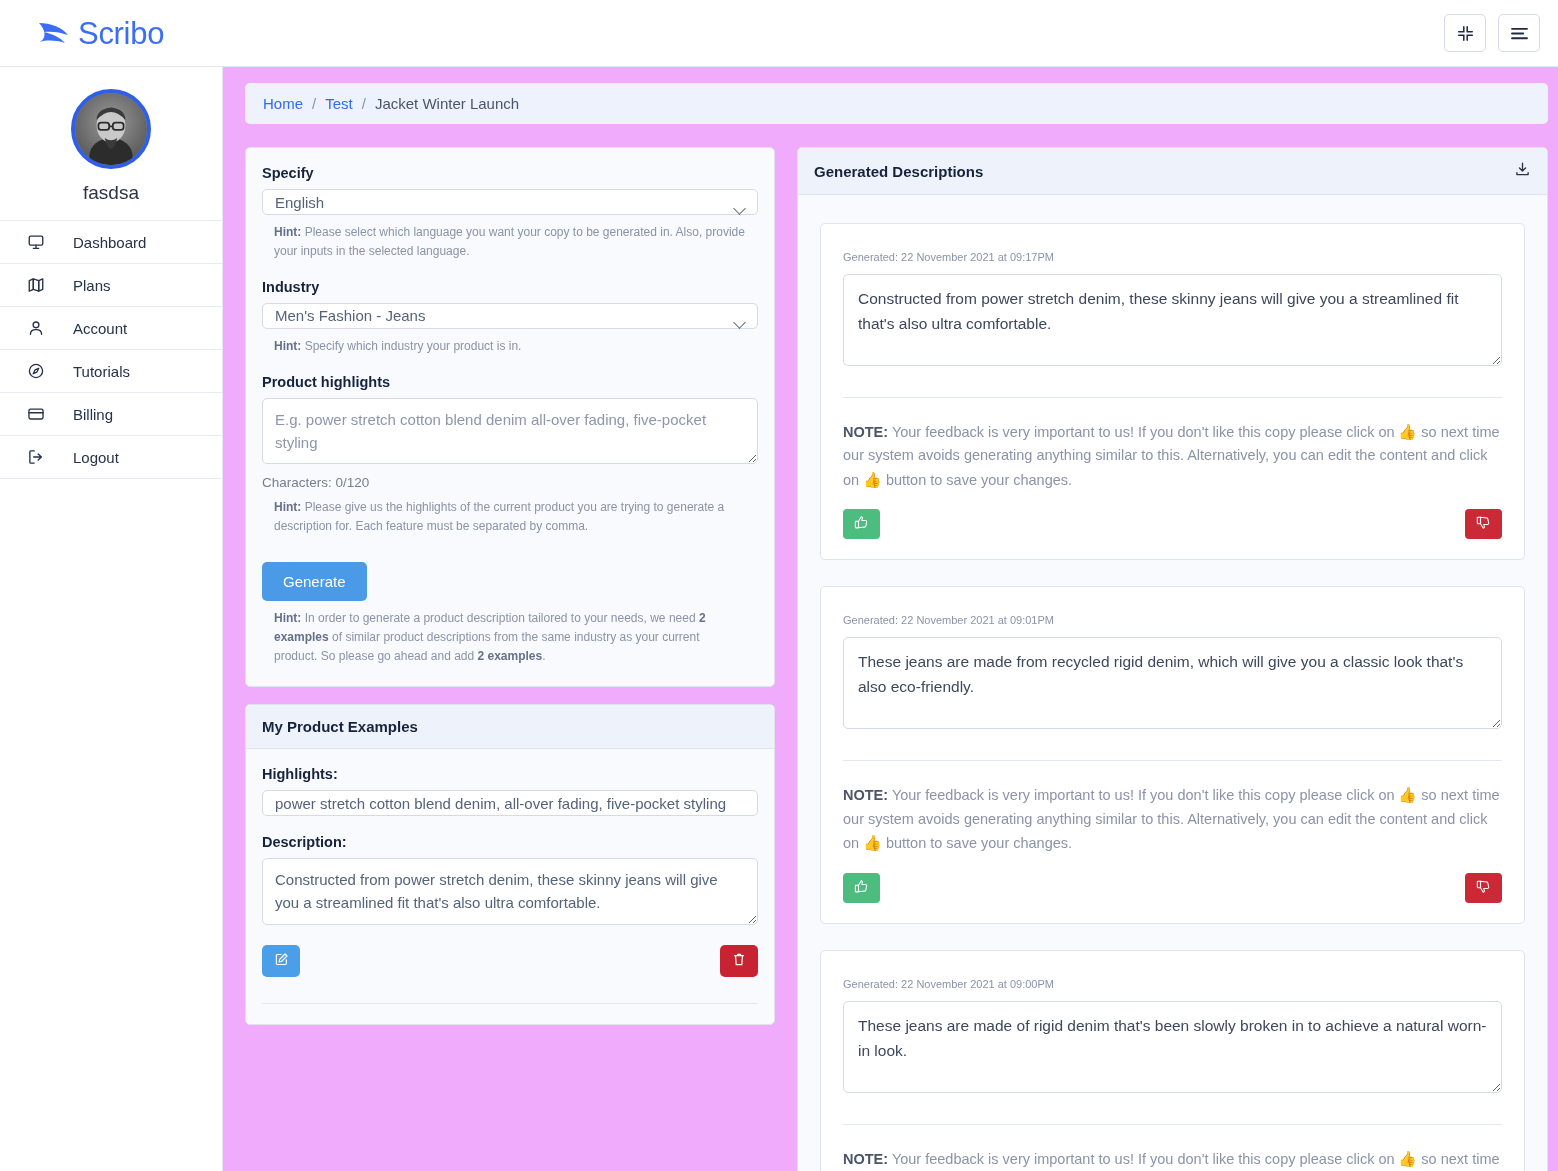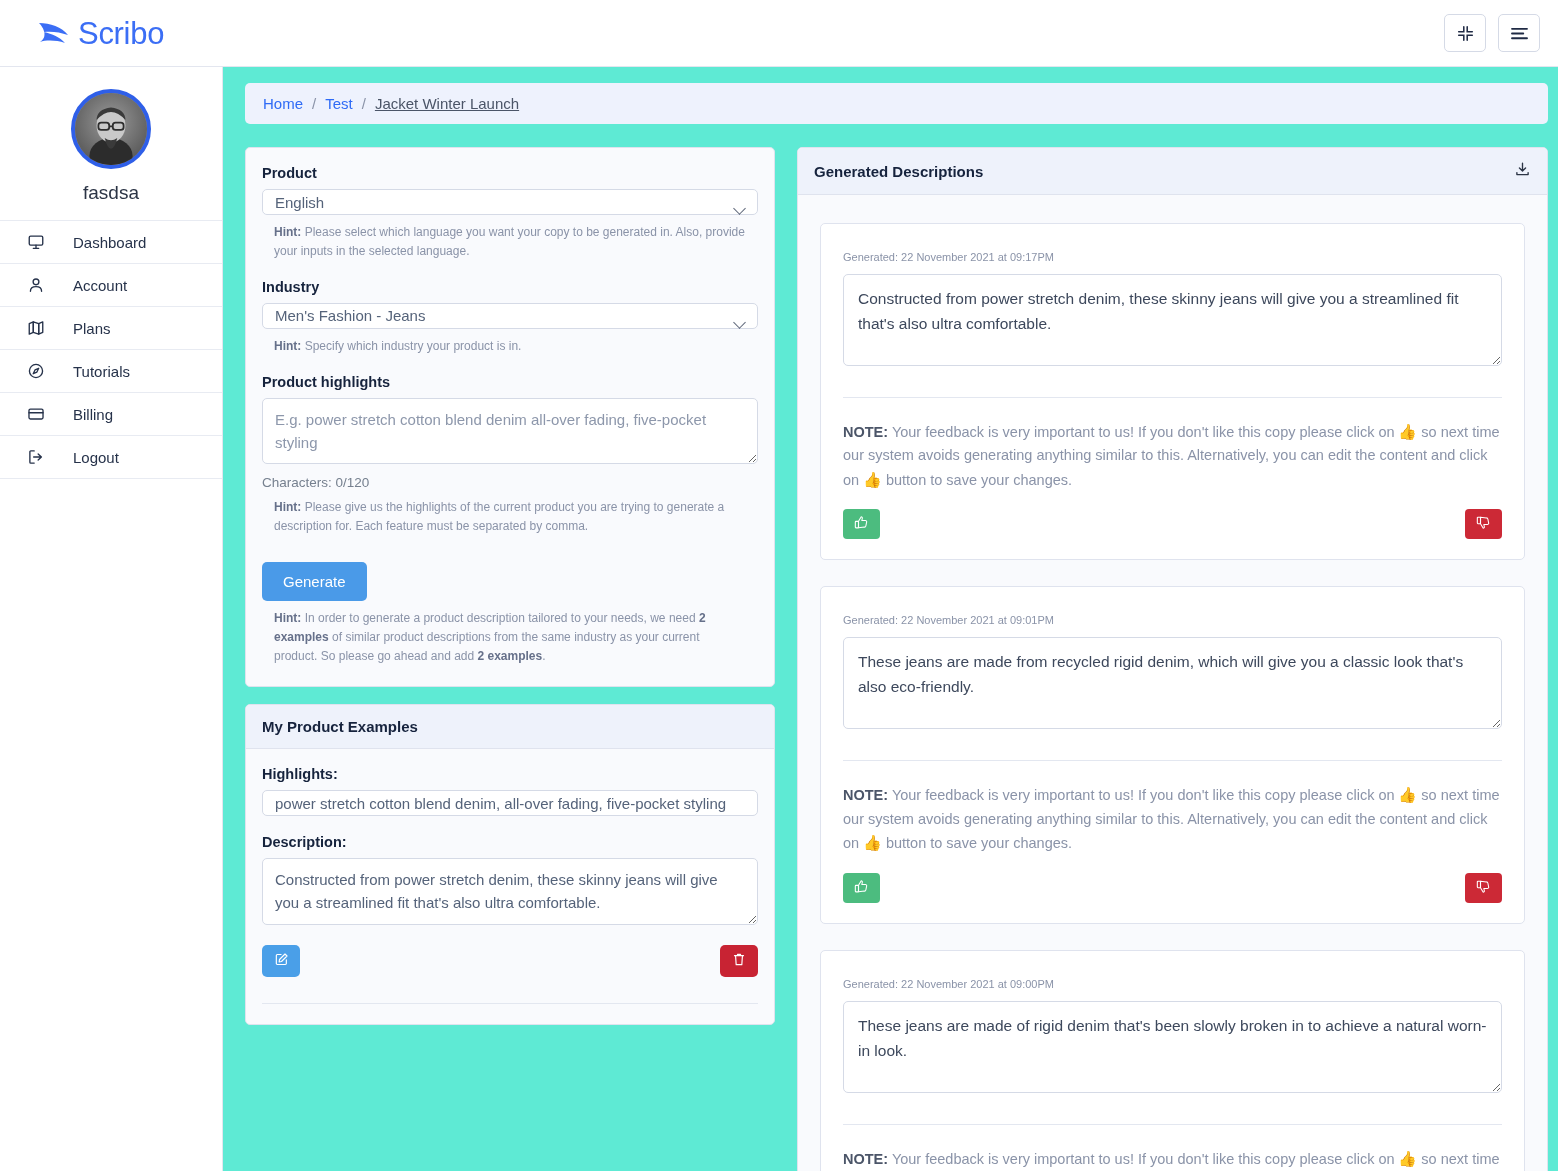--- a/index.html
+++ b/index.html
@@ -69,34 +69,34 @@
     background: #fff;
   }
   .nav-ico { width: 20px; height: 20px; flex: 0 0 20px; color:#26324a; display:flex; align-items:center; justify-content:center;}
   .nav-ico svg { display:block; }
 
   
   .main {
     flex: 1 1 auto;
     padding: 16px 10px 4px 22px;
     overflow: hidden;
-    background: #5eead4;
+    background: #f0abfc;
   }
   .breadcrumb {
     background: #eef2fd;
     border-radius: 5px;
     height: 41px;
     display: flex; align-items: center;
     padding: 0 18px;
     font-size: 15px;
     margin-bottom: 23px;
   }
   .crumb-link { color: #2f6bf6; cursor: pointer; text-decoration: none; }
   .crumb-sep { color: #8a93a8; margin: 0 9px; }
-  .crumb-current { color: #4b5568; text-decoration: underline; }
+  .crumb-current { color: #4b5568; }
 
   .columns { display: flex; gap: 22px; align-items: flex-start; }
   .col-left { width: 530px; flex: 0 0 530px; }
   .col-right { flex: 1 1 auto; min-width: 0; }
 
   .panel {
     border: 1px solid #dfe3ee;
     border-radius: 5px;
     background: #f9fafd;
     margin-bottom: 17px;
@@ -259,35 +259,35 @@
           <svg width="18" height="18" viewBox="0 0 20 20" fill="none" stroke="#26324a" stroke-width="1.5" stroke-linecap="round" stroke-linejoin="round">
             <rect x="2.5" y="3.5" width="15" height="10" rx="1.5"></rect>
               <path d="M7 17h6M10 13.5V17"></path>
           </svg>
         </span>
         <span>Dashboard</span>
       </div>
       <div class="nav-item">
         <span class="nav-ico">
           <svg width="18" height="18" viewBox="0 0 20 20" fill="none" stroke="#26324a" stroke-width="1.5" stroke-linecap="round" stroke-linejoin="round">
-            <circle cx="10" cy="6.5" r="3.2"></circle>
-              <path d="M3.8 17c0-3.4 2.8-5.2 6.2-5.2s6.2 1.8 6.2 5.2"></path>
-          </svg>
-        </span>
-        <span>Account</span>
-      </div>
-      <div class="nav-item">
-        <span class="nav-ico">
-          <svg width="18" height="18" viewBox="0 0 20 20" fill="none" stroke="#26324a" stroke-width="1.5" stroke-linecap="round" stroke-linejoin="round">
             <path d="M2.5 5.2 7 3.2v11.6l-4.5 2z"></path>
               <path d="M7 3.2l6 2v11.6l-6-2z"></path>
               <path d="M13 5.2l4.5-2v11.6l-4.5 2z"></path>
           </svg>
         </span>
         <span>Plans</span>
+      </div>
+      <div class="nav-item">
+        <span class="nav-ico">
+          <svg width="18" height="18" viewBox="0 0 20 20" fill="none" stroke="#26324a" stroke-width="1.5" stroke-linecap="round" stroke-linejoin="round">
+            <circle cx="10" cy="6.5" r="3.2"></circle>
+              <path d="M3.8 17c0-3.4 2.8-5.2 6.2-5.2s6.2 1.8 6.2 5.2"></path>
+          </svg>
+        </span>
+        <span>Account</span>
       </div>
       <div class="nav-item">
         <span class="nav-ico">
           <svg width="18" height="18" viewBox="0 0 20 20" fill="none" stroke="#26324a" stroke-width="1.5" stroke-linecap="round" stroke-linejoin="round">
             <circle cx="10" cy="10" r="7.3"></circle>
               <path d="M13 7l-2 4.2L6.9 13l2-4.2z"></path>
           </svg>
         </span>
         <span>Tutorials</span>
       </div>
@@ -322,21 +322,21 @@
       <span class="crumb-current">Jacket Winter Launch</span>
     </div>
 
     <div class="columns">
 
       <div class="col-left">
 
         <section class="panel">
           <div class="panel-body">
 
-            <div class="field-label">Product</div>
+            <div class="field-label">Specify</div>
             <div class="sel-wrap">
               <select class="ctl">
                 <option>English</option>
               </select>
             </div>
             <p class="hint">
               <b>Hint:</b><span> Please select which language you want your copy to be generated in. Also, provide your inputs in the selected language.</span>
             </p>
 
             <div class="field-label sp">Industry</div>

